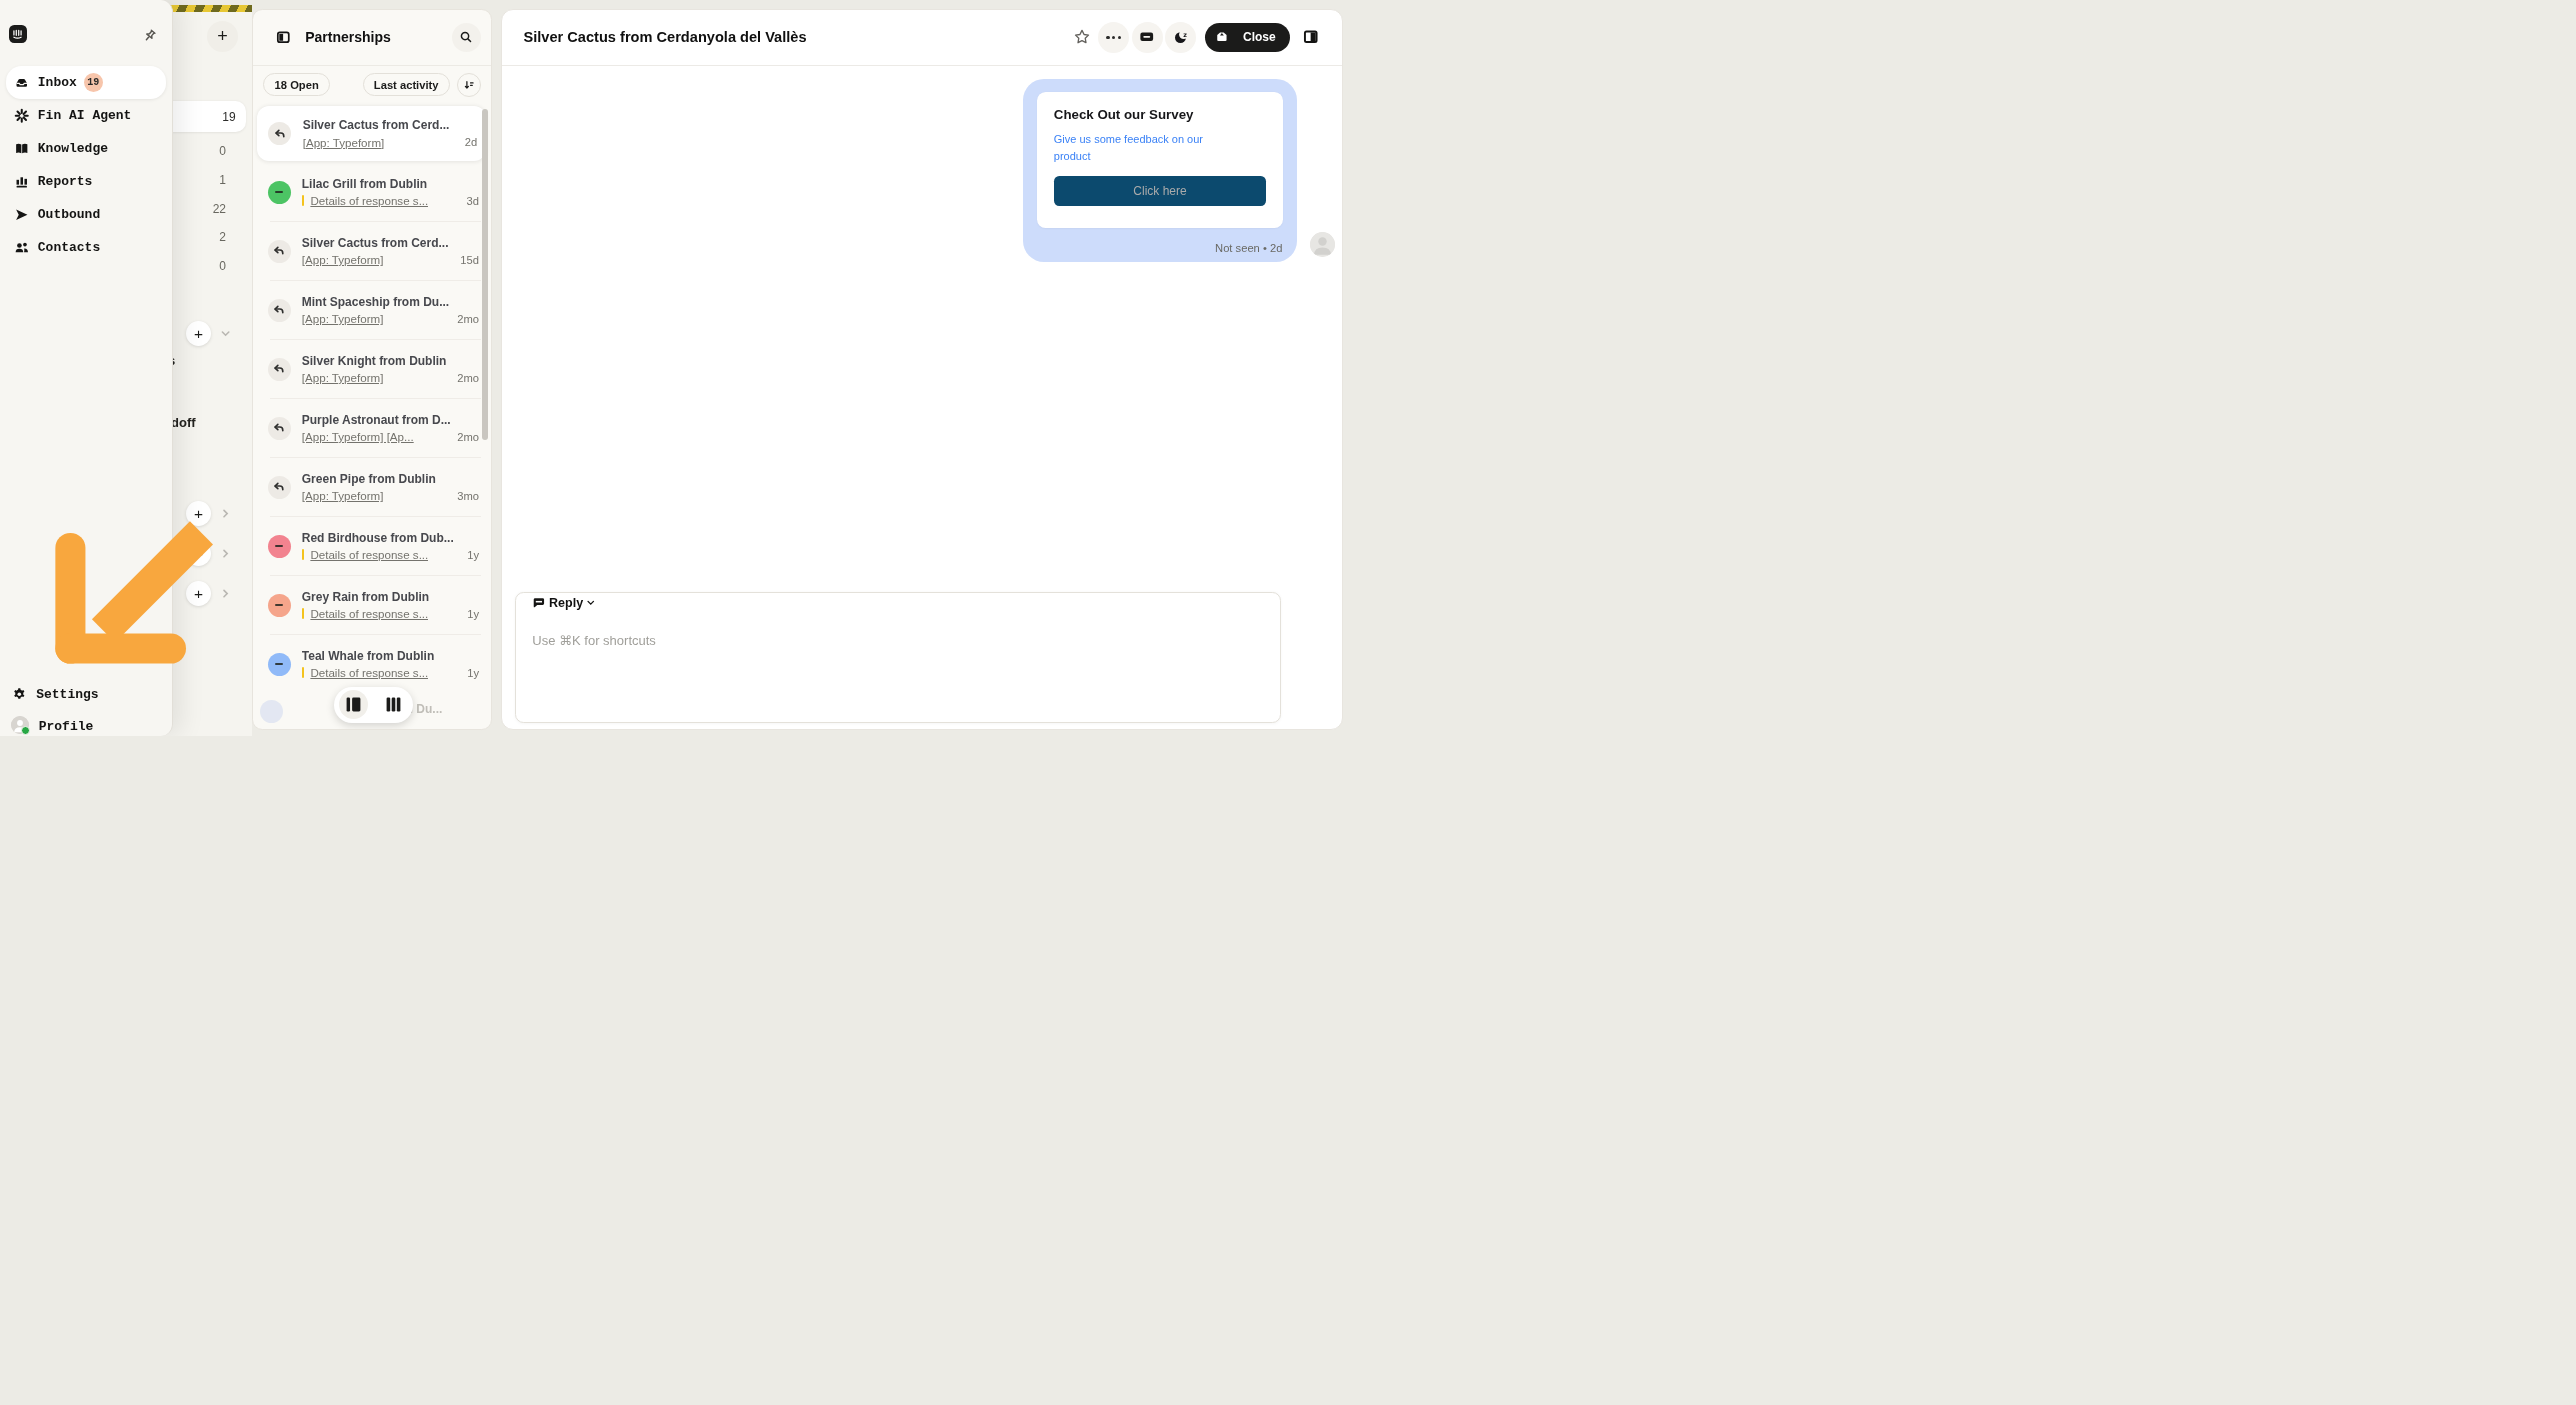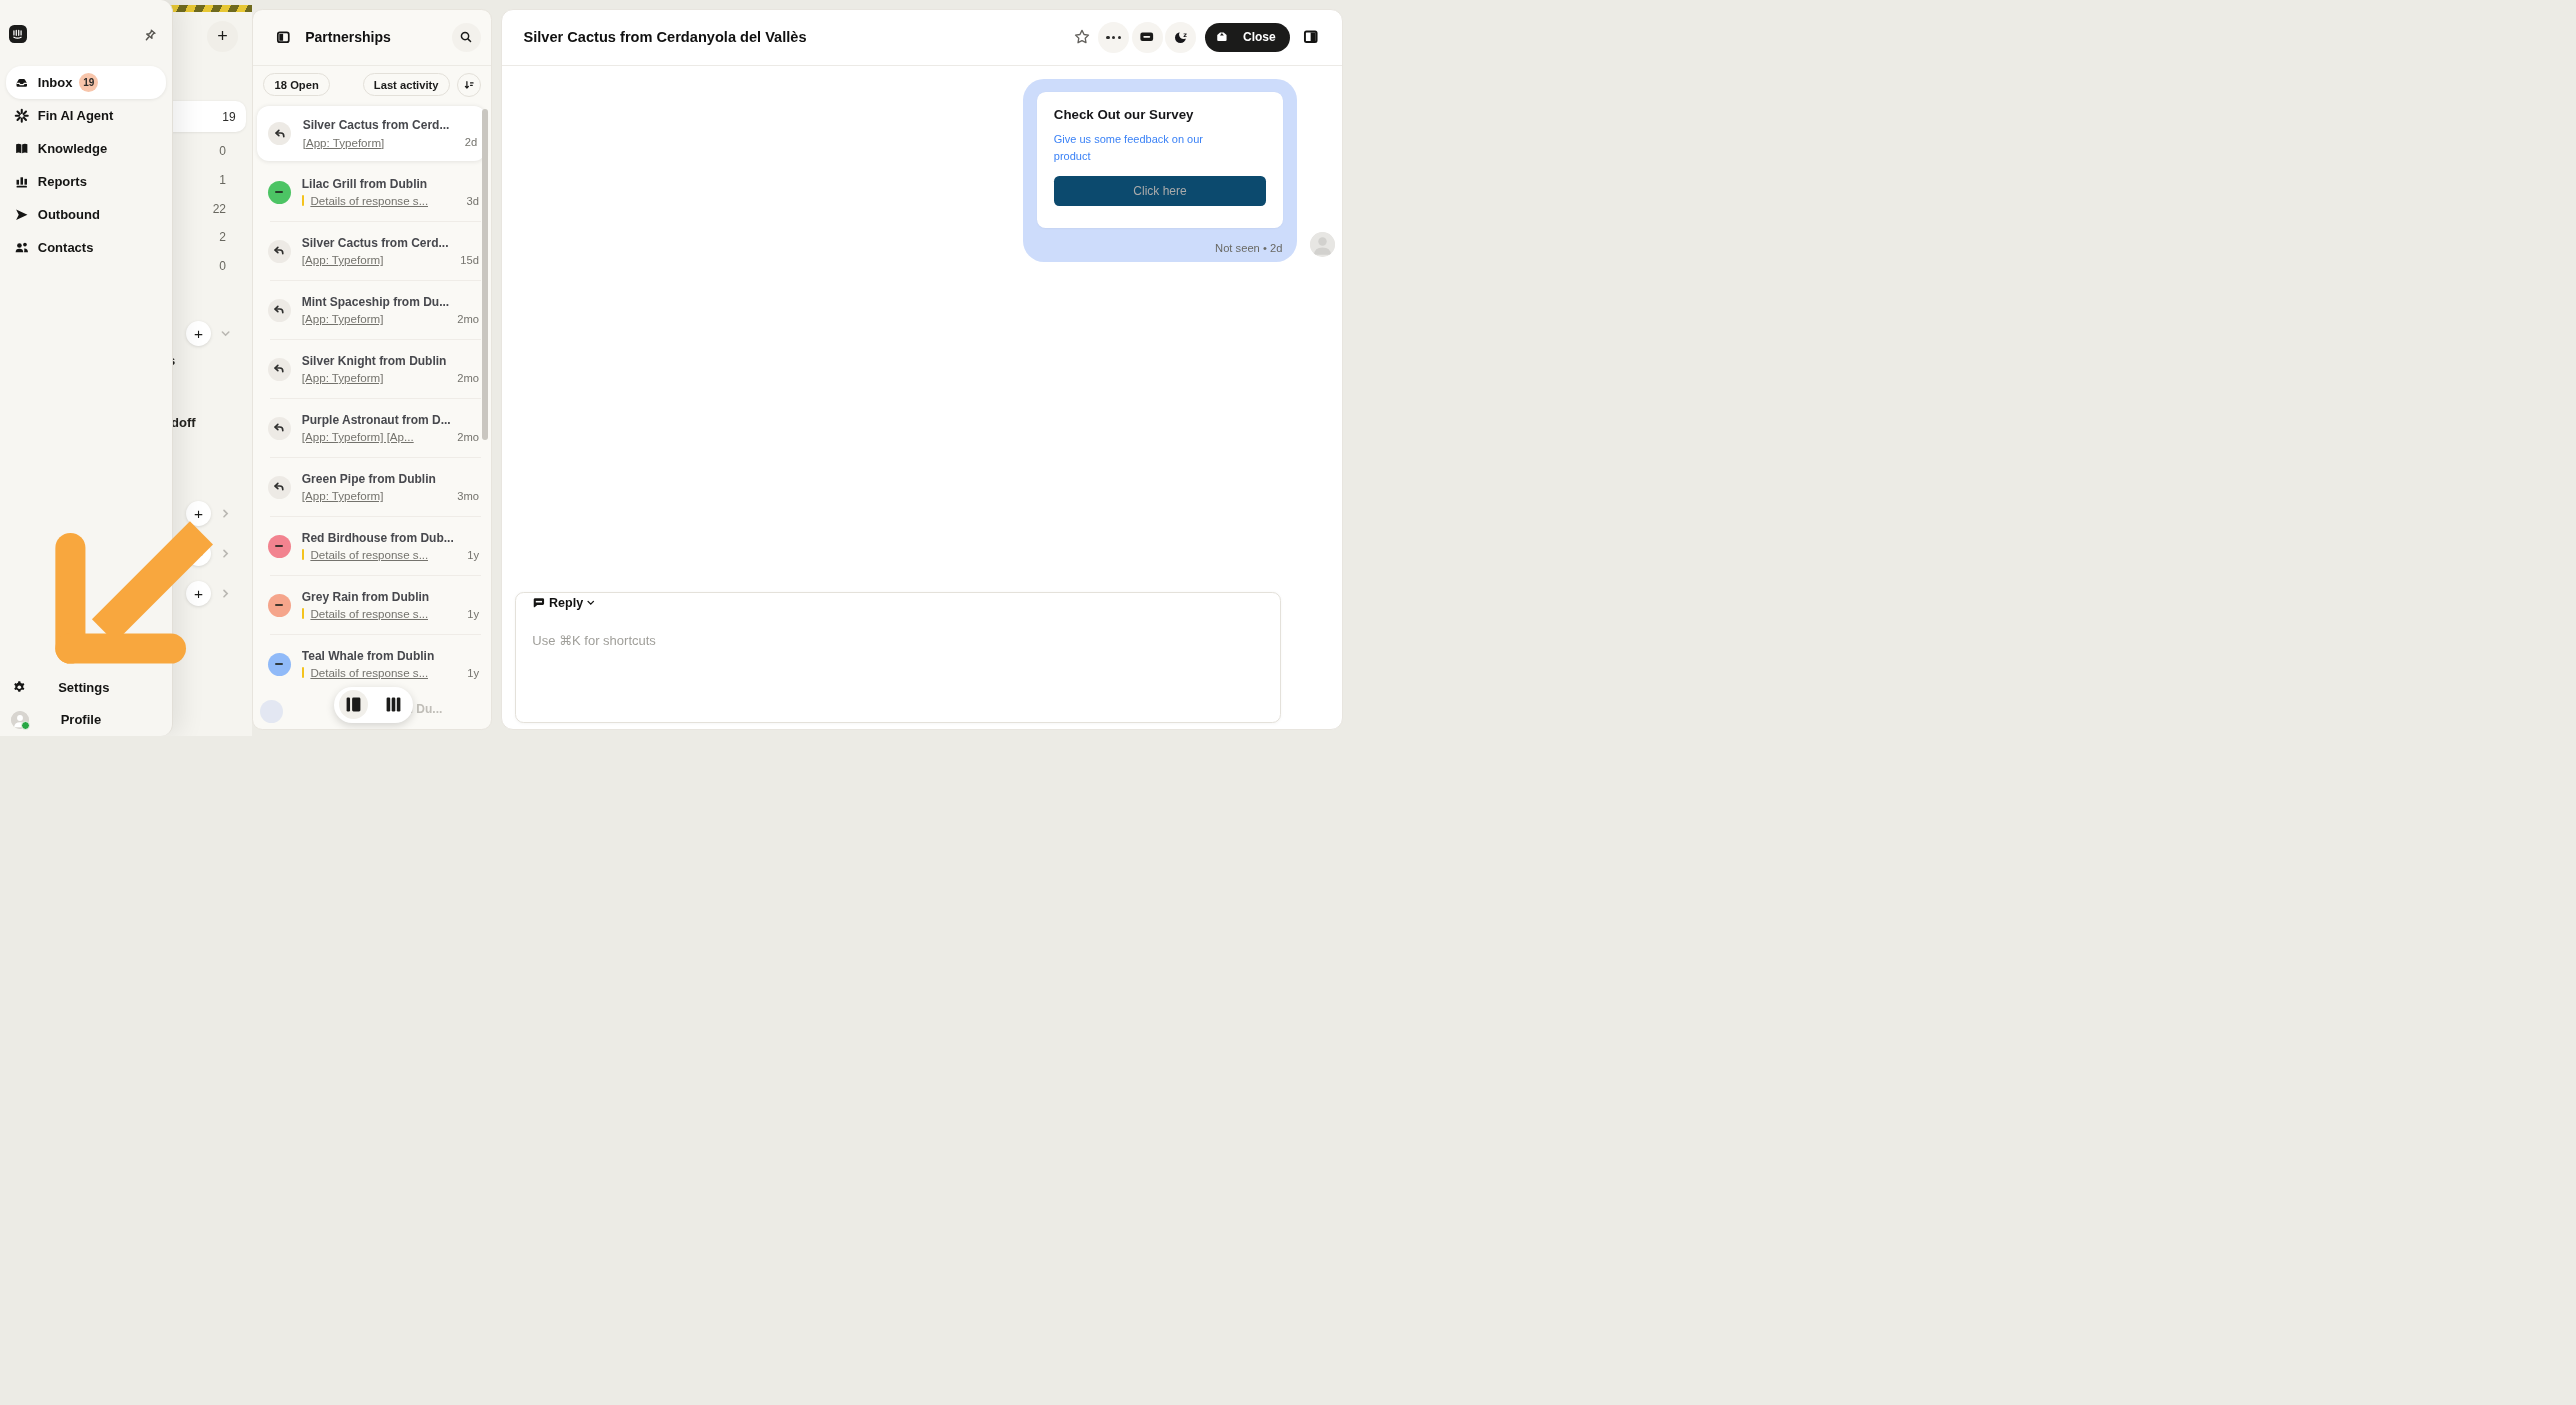--- a/index.html
+++ b/index.html
@@ -88,32 +88,32 @@
     border-radius:8.6px;box-shadow:0 0.9px 3.4px rgba(0,0,0,.04);box-sizing:border-box;}
   .cp-mode{position:absolute;left:16.3px;top:3px;display:flex;align-items:center;gap:3px;text-align:center;}
   .cp-mode b{font-size:12.5px;font-weight:700;color:#111;}
   .cp-ph{position:absolute;left:16.3px;top:40px;font-size:13px;color:#a09f9a;}
   .cp-foot{position:absolute;left:17px;right:15.5px;bottom:9.5px;display:flex;align-items:center;}
   .fdiv{width:0.9px;height:20.6px;background:#e9e7e1;}
   .cp-send{font-size:13px;font-weight:600;color:#8f8e89;margin:0 13.8px;}
 
   
   #sidebar{left:0;top:0;width:173px;height:736px;background:#f7f6f2;z-index:20;
-    border-right:0.9px solid #e2dfd8;border-radius:0 12px 12px 0;box-shadow:8.6px 0 24px rgba(0,0,0,.08);box-sizing:border-box;}
+    border-right:0.9px solid #e2dfd8;border-radius:0 12px 12px 0;box-shadow:8.6px 0 24px rgba(0,0,0,.08);box-sizing:border-box;font-family:Liberation Mono, monospace;}
   #sb-logo{left:8.6px;top:25px;width:18px;height:18px;border-radius:5.2px;background:#1b1b1a;
     display:flex;align-items:center;justify-content:center;}
   #sb-pin{left:142px;top:28px;}
   #sb-nav{position:absolute;left:6px;right:6px;top:66px;}
   .snav{height:33px;display:flex;align-items:center;padding:0 7.7px;border-radius:15.5px;}
   .snav.sel{background:#fff;box-shadow:0 0.9px 3.4px rgba(0,0,0,.08);}
   .sic{width:15.5px;height:15.5px;display:flex;align-items:center;justify-content:center;flex:none;}
   .slb{margin-left:8.6px;font-size:13px;font-weight:600;color:#141413;}
   .sbadge{margin-left:6.9px;width:19px;height:19px;border-radius:50%;background:#f7c5ab;display:flex;
     align-items:center;justify-content:center;font-size:10px;font-weight:700;color:#2a2a28;}
-  .sb-foot{position:absolute;left:6px;right:14px;display:flex;align-items:center;padding:0 5.2px;height:29px;gap:22px;}
+  .sb-foot{position:absolute;left:6px;right:14px;display:flex;align-items:flex-end;padding:0 5.2px;height:29px;}
   .sb-foot .slb{margin-left:9.5px;}
   #sb-settings{bottom:34px;}
   #sb-profile{bottom:1.7px;}
   #prof-av{position:relative;width:18px;height:18px;border-radius:50%;background:#d8d5d0;overflow:visible;flex:none;}
   #prof-av .pdot{position:absolute;right:-0.9px;bottom:-0.9px;width:6.9px;height:6.9px;border-radius:50%;
     background:#27a744;border:1.3px solid #f7f6f2;}
   #prof-av svg{border-radius:50%;}
 
   
   #anno-arrow{left:50px;top:514px;z-index:40;pointer-events:none;}

